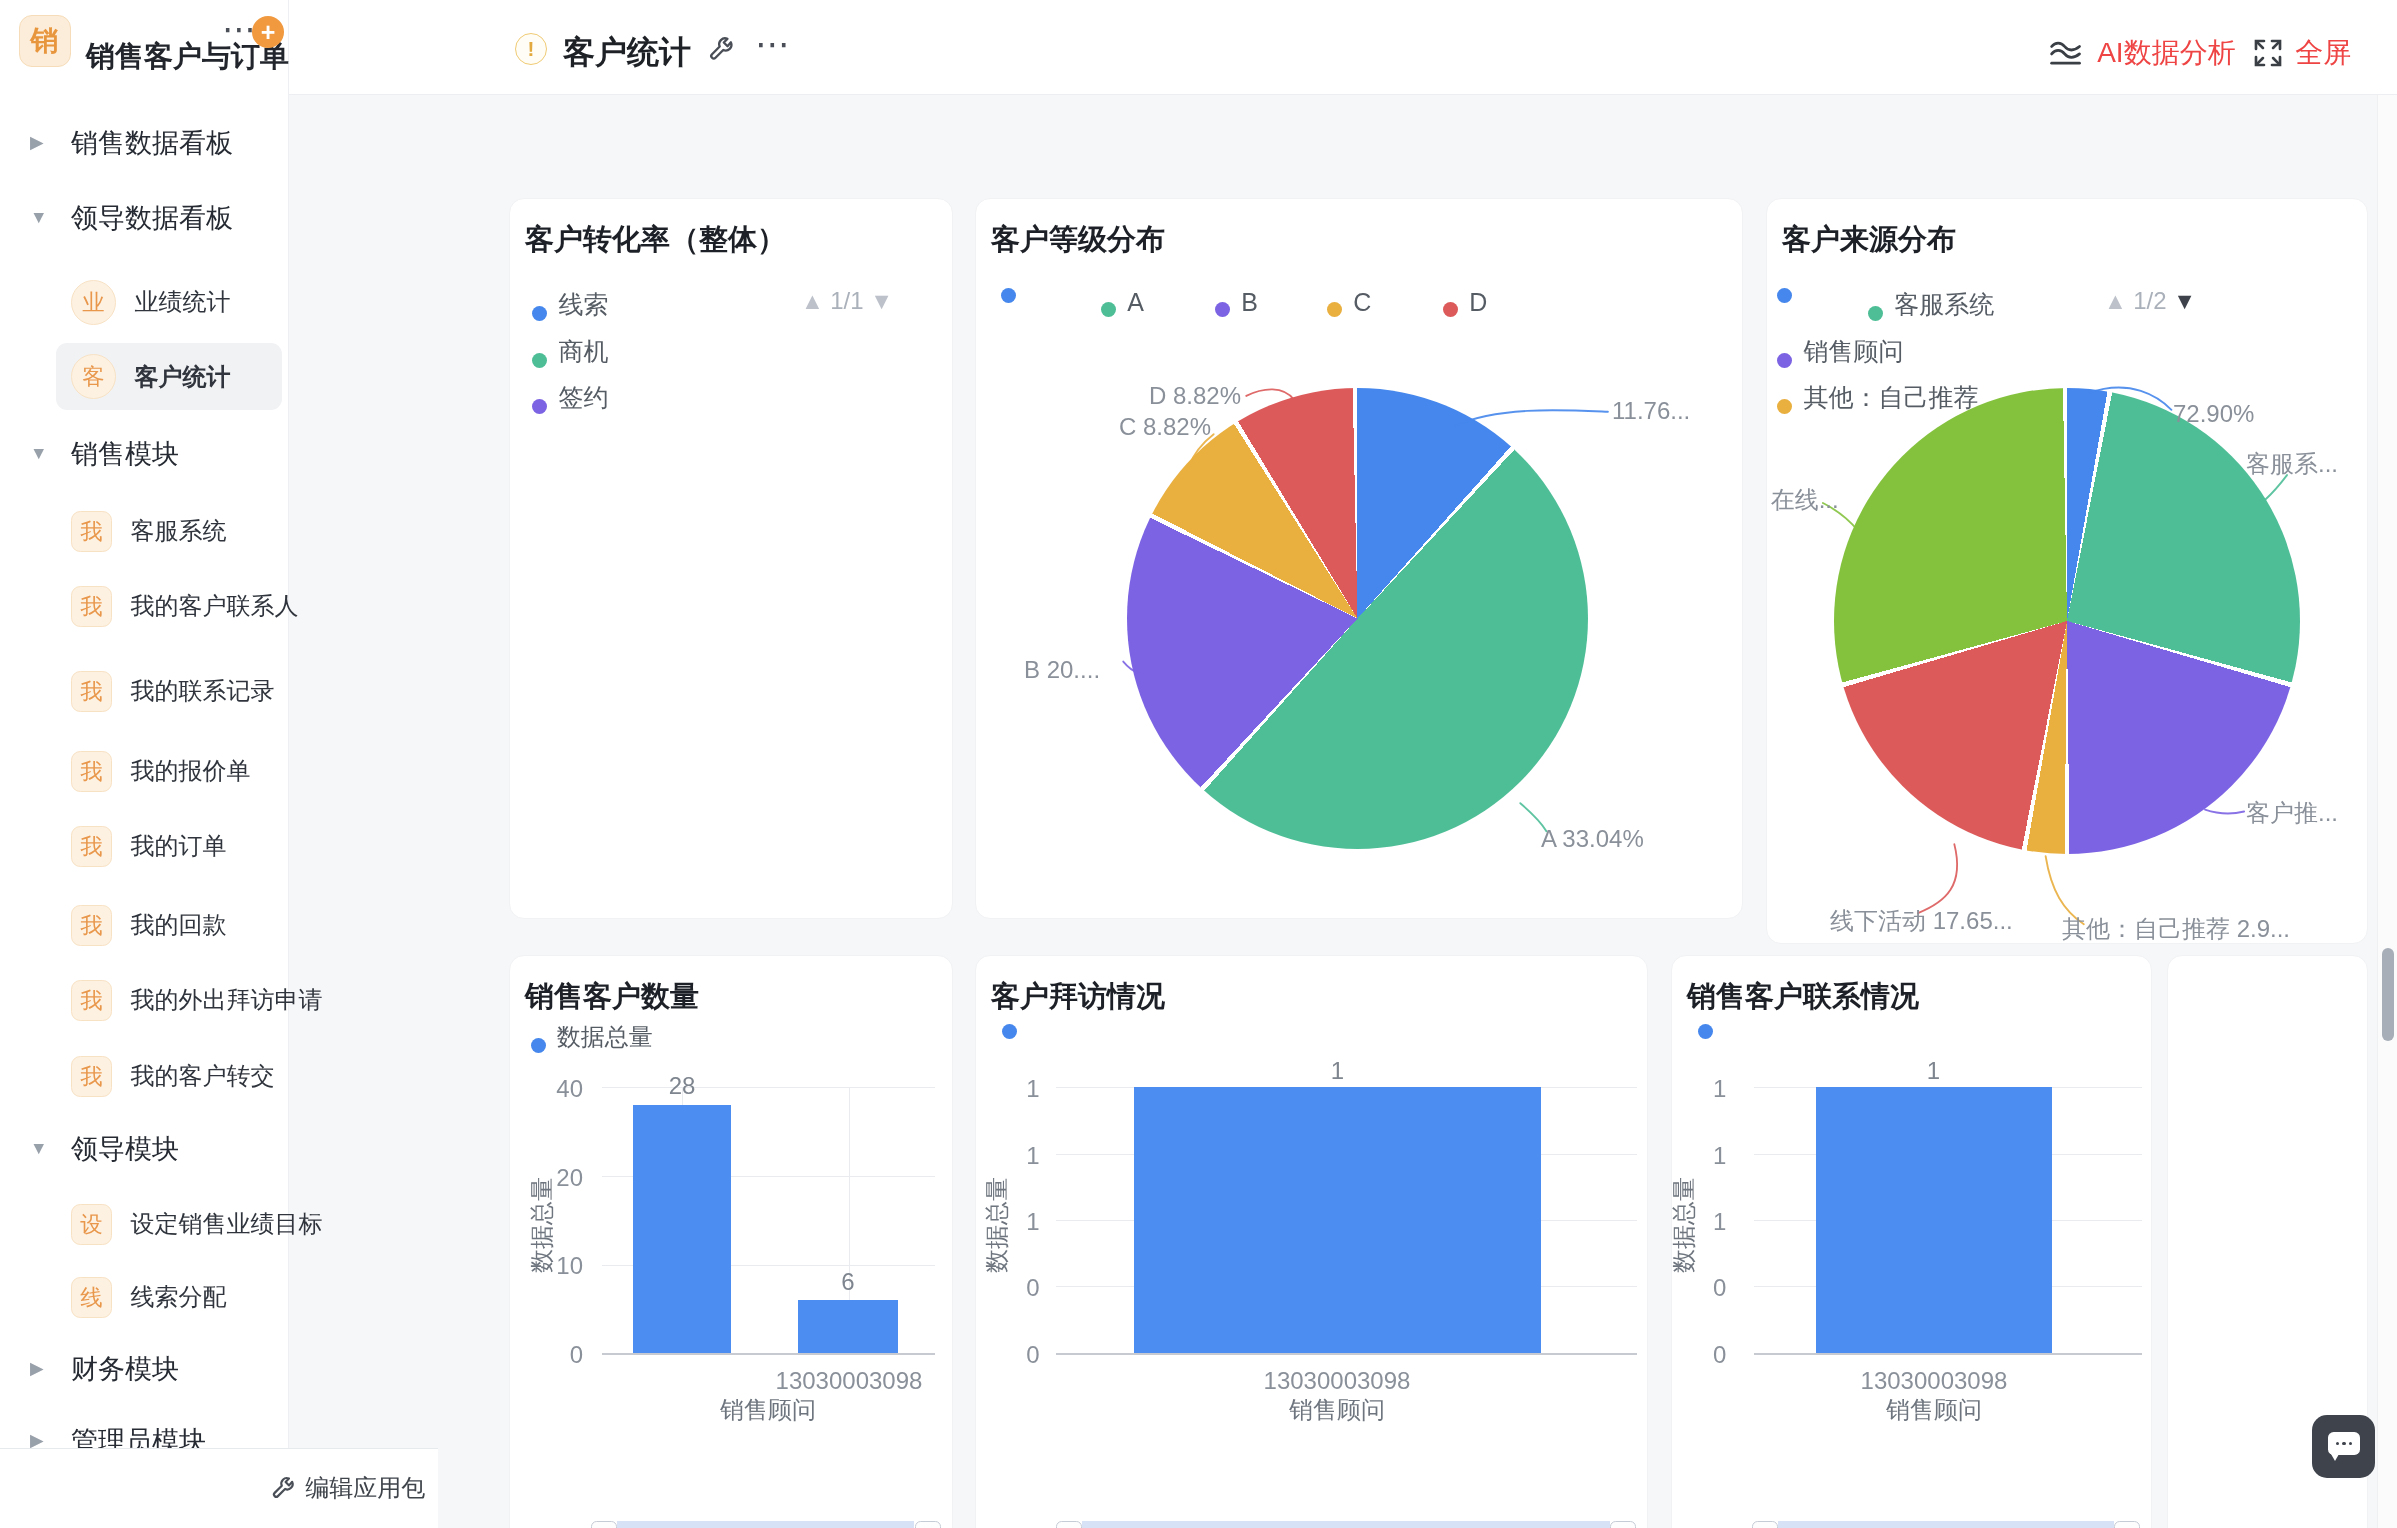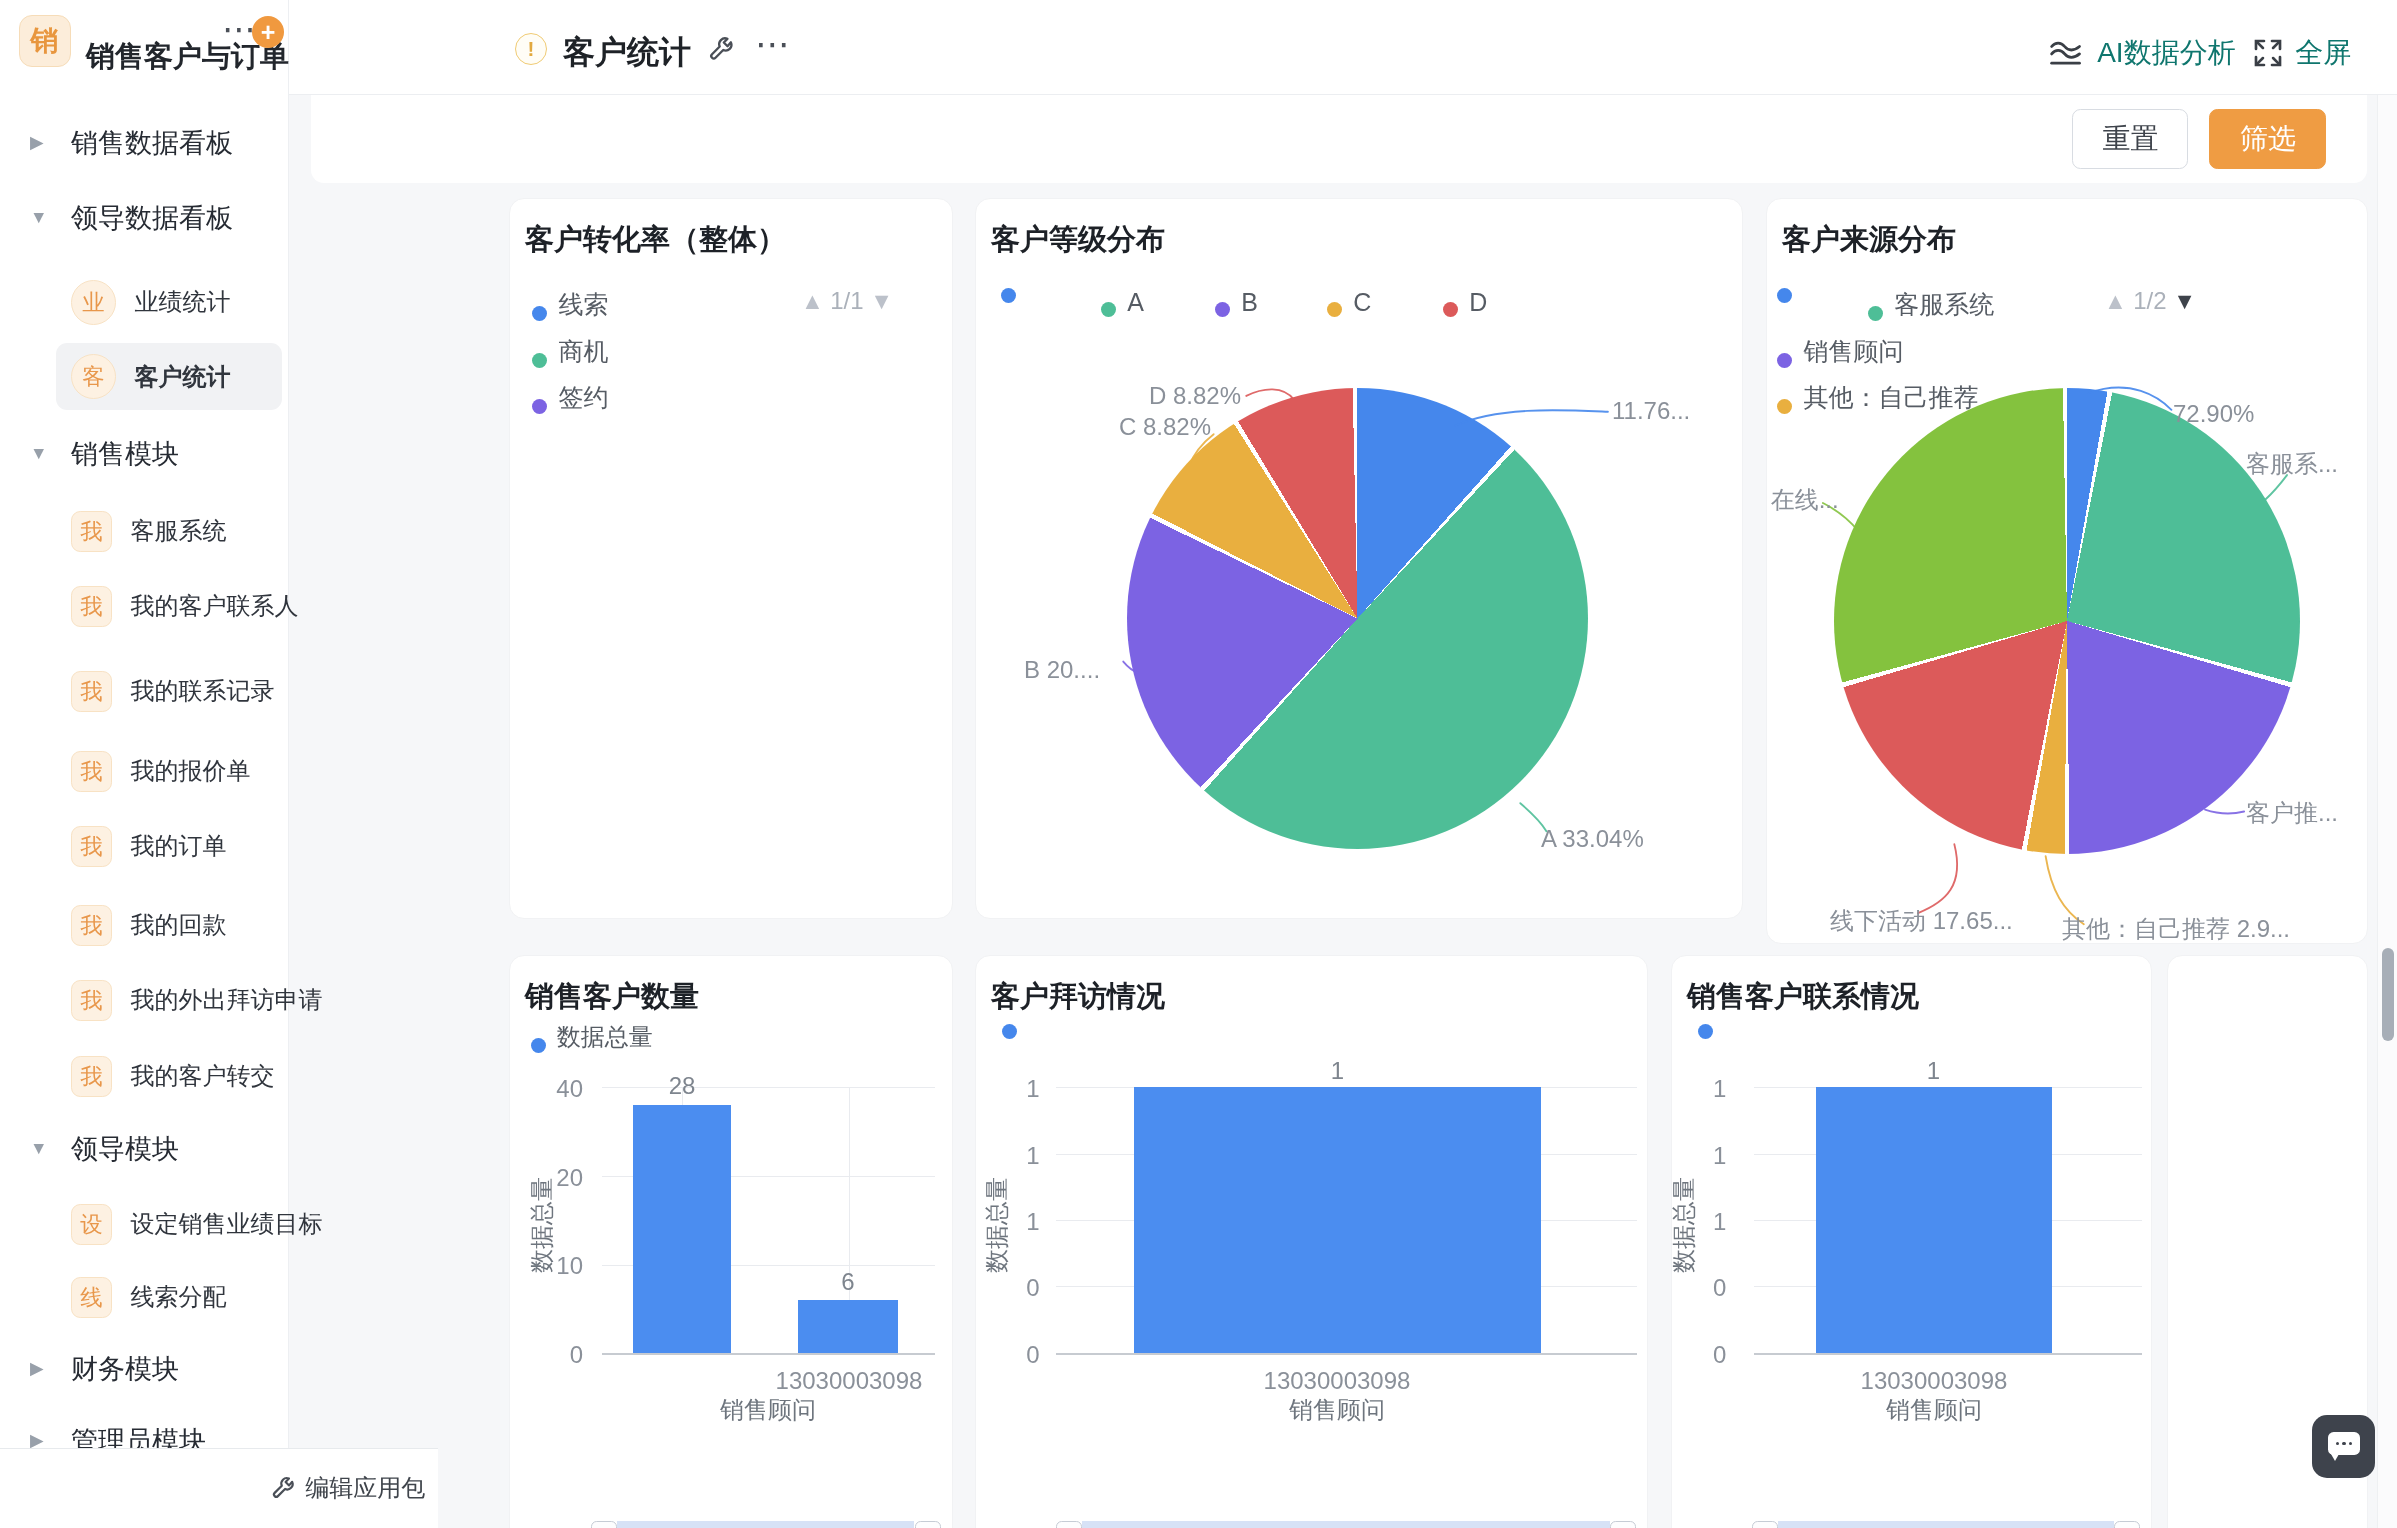--- a/index.html
+++ b/index.html
@@ -28,21 +28,21 @@
   .sb-footer-label{font-size:24px;color:#3F444B;white-space:nowrap;}
   .clip-row{overflow:hidden;}
   
   .main{position:absolute;left:289px;top:0;width:2109px;height:1529px;}
   .main-header{position:absolute;left:0;top:0;width:2109px;height:95px;background:#fff;border-bottom:0.9px solid #ECEEF1;box-sizing:border-box;}
   .warn{position:absolute;left:226px;top:33px;width:32px;height:32px;border-radius:50%;border:1.9px solid #F0CB74;background:#FFFDF6;
         color:#E2A93F;font-size:20.5px;font-weight:bold;display:flex;align-items:center;justify-content:center;box-sizing:border-box;}
   .page-title{position:absolute;left:274px;top:31px;font-size:32px;font-weight:bold;color:#1E2227;}
   .hd-tool{position:absolute;display:flex;align-items:center;}
   .hd-dots{position:absolute;left:466px;top:24px;font-size:35px;color:#4A4F57;letter-spacing:-1.9px;}
-  .hd-right{position:absolute;top:34px;display:flex;align-items:center;gap:11.2px;font-size:28px;color:#0f766e;}
+  .hd-right{position:absolute;top:34px;display:flex;align-items:center;gap:11.2px;font-size:28px;color:#ef4444;}
   .filterbar{position:absolute;left:22.4px;top:95px;width:2056px;height:88px;background:#fff;border-radius:0 0 13px 13px;}
   .btn{position:absolute;height:60px;border-radius:8.4px;font-size:28px;display:flex;align-items:center;justify-content:center;box-sizing:border-box;}
   .btn-reset{left:1761px;top:14px;width:116px;background:#fff;border:0.9px solid #D8DCE2;color:#3E434B;}
   .btn-filter{left:1898px;top:14px;width:117px;background:#EF9C43;border:0.9px solid #EF9C43;color:#fff;}
   
   .card{position:absolute;background:#fff;border:0.9px solid #F1F2F4;border-radius:15px;box-sizing:border-box;}
   .ct{position:absolute;left:15px;top:20.5px;font-size:29px;font-weight:700;color:#1D2127;white-space:nowrap;}
   .lr{position:absolute;display:flex;align-items:flex-end;gap:11.2px;white-space:nowrap;}
   .dot{width:15px;height:15px;border-radius:50%;flex:0 0 auto;}
   .ll{font-size:25px;color:#565C64;}
@@ -200,24 +200,20 @@
             <path d="M4 4 l4.2 4.2"></path>
               <path d="M20 4 l-4.2 4.2"></path>
               <path d="M4 20 l4.2-4.2"></path>
               <path d="M20 20 l-4.2-4.2"></path>
           </g>
         </svg>
         <span>全屏</span>
       </div>
     </div>
 
-    <div class="filterbar">
-      <div class="btn btn-reset">重置</div>
-      <div class="btn btn-filter">筛选</div>
-    </div>
 
     <div class="card" style="left:220px;top:198px;width:444px;height:721px">
       <div class="ct">客户转化率（整体）</div>
       <div class="lr" style="left:22.4px;top:89px">
         <span class="dot" style="background:#4587EC"></span>
         <span class="ll">线索</span>
       </div>
       <div class="lr" style="left:22.4px;top:136px">
         <span class="dot" style="background:#4EBE97"></span>
         <span class="ll">商机</span>

